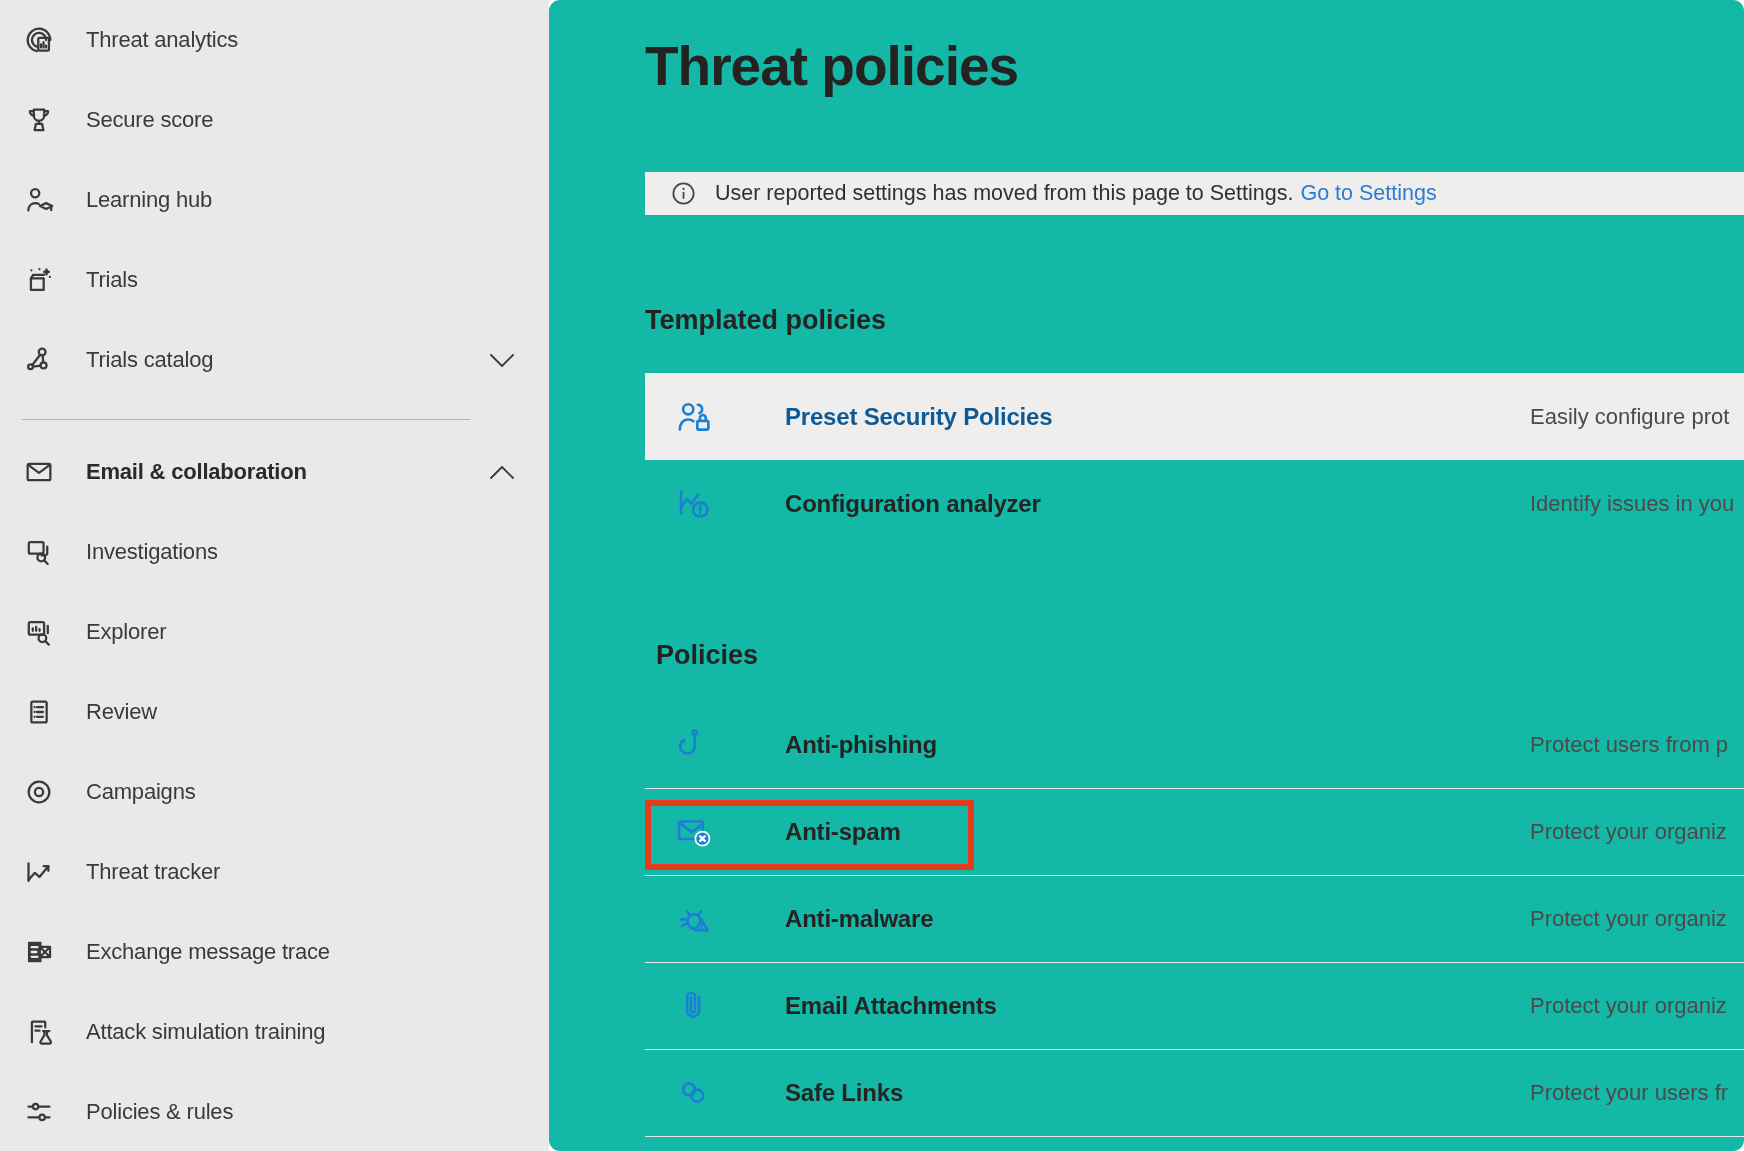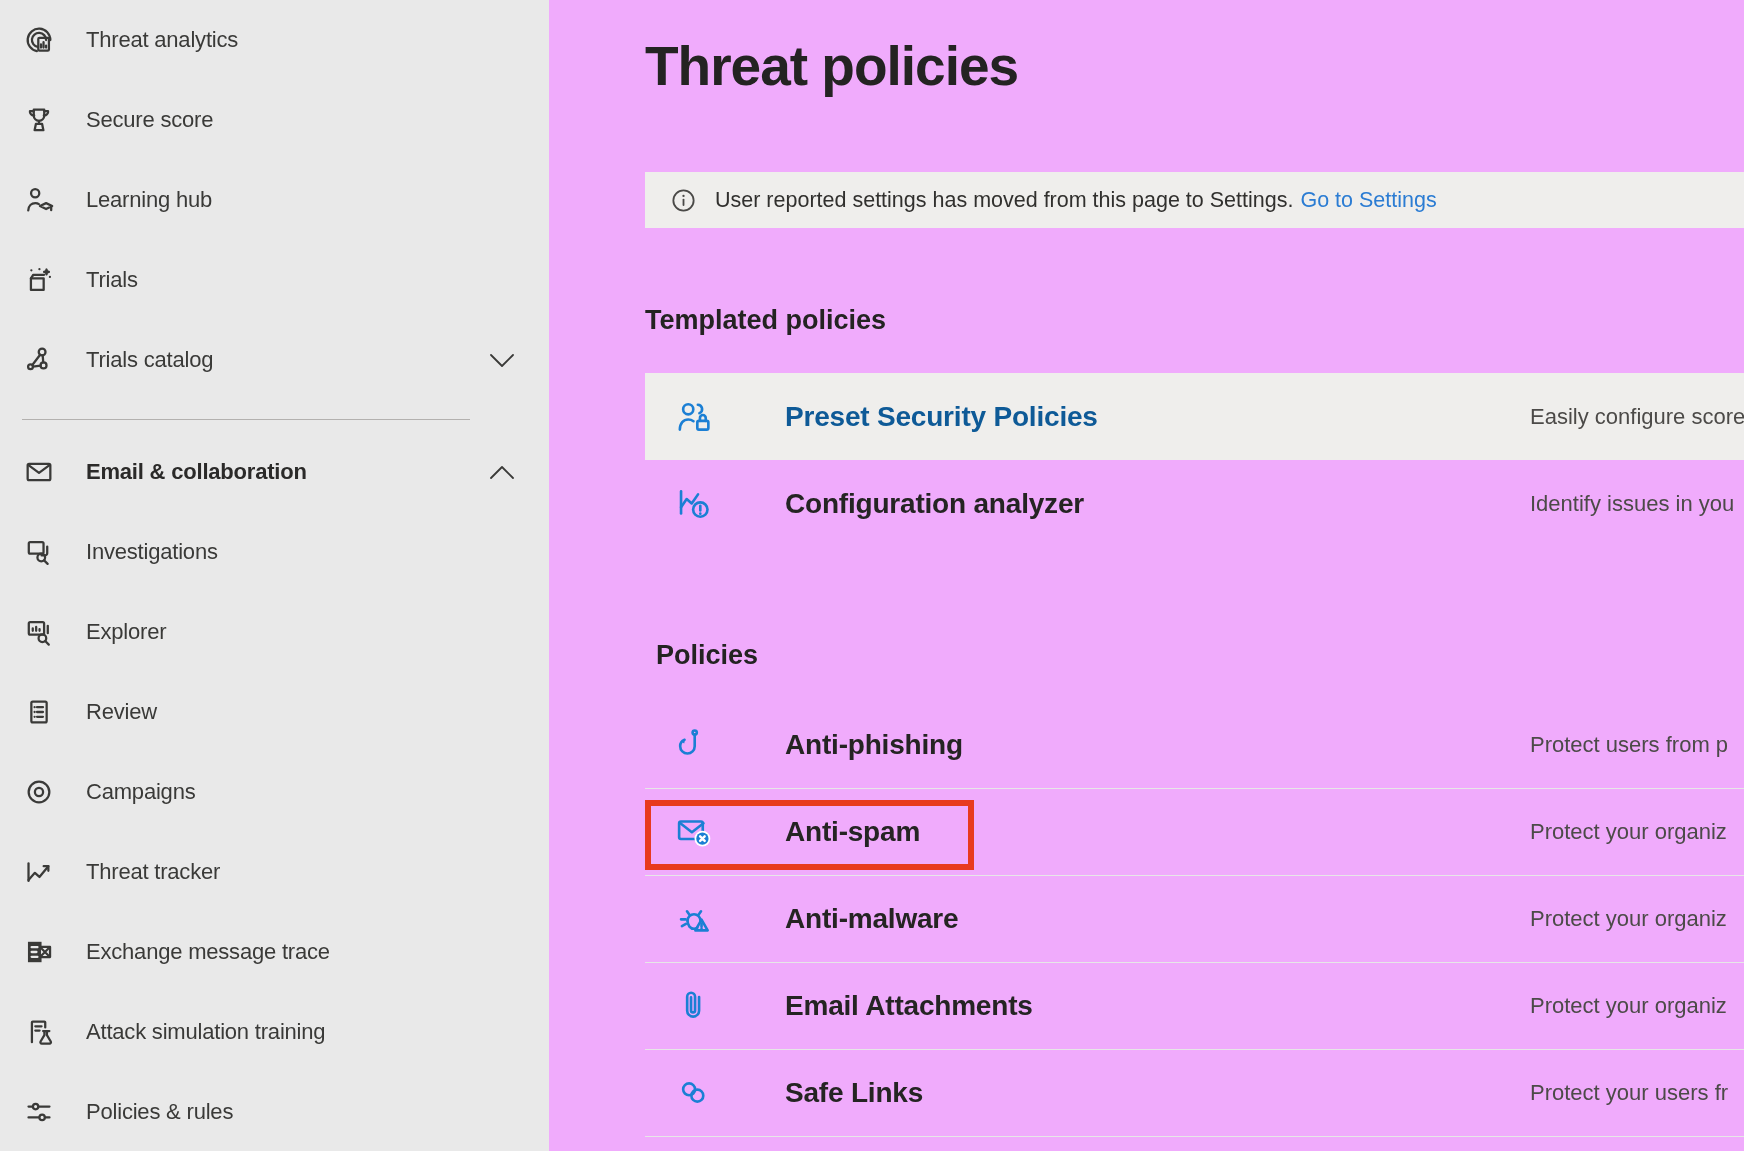--- a/index.html
+++ b/index.html
@@ -9,41 +9,41 @@
   
   .sidebar { width:549px; min-width:549px; height:100%; background:#e9e9e9; padding-top:0; }
   .nav-item { height:80px; display:flex; align-items:center; padding-left:22px; cursor:pointer; }
   .nav-icon { width:34px; height:34px; flex:0 0 34px; color:#3a3a38; }
   .nav-label { margin-left:30px; font-size:22px; letter-spacing:-0.2px; color:#3a3a38; white-space:nowrap; }
   .nav-item.emph .nav-label { font-weight:700; color:#2b2a29; }
   .chev { margin-left:auto; margin-right:34px; color:#3a3a38; flex:0 0 26px; }
   .nav-divider { height:1px; background:#b3b1af; margin:19px 79px 12px 22px; border:none; }
 
   
-  .main { flex:1; position:relative; overflow:hidden; background:#f0abfc; }
+  .main { flex:1; position:relative; overflow:hidden; background:#14b8a6;border-radius:11px; }
   .page-title { position:absolute; top:34px; left:96px; font-size:55px; font-weight:700; color:#242322; letter-spacing:-1px; white-space:nowrap; }
 
-  .banner { position:absolute; top:172px; left:96px; right:0; height:56px; background:#efeeec;
+  .banner { position:absolute; top:172px; left:96px; right:0; height:43px; background:#efeeec;
             display:flex; align-items:center; padding-left:24px; font-size:21.5px; color:#31302e;
             white-space:nowrap; overflow:hidden; }
   .banner-icon { width:29px; height:29px; flex:0 0 29px; margin-right:17px; color:#4a4947; }
   .banner-link { color:#2b7cd3; margin-left:7px; text-decoration:none; cursor:pointer; }
 
   .section-h { position:absolute; left:96px; font-size:27px; font-weight:700; color:#242322; white-space:nowrap; }
   .h-templated { top:305px; }
   .h-policies  { top:640px;margin-left:11px; }
 
   .rows { position:absolute; left:96px; right:0; }
   .rows-templated { top:373px; }
   .rows-policies  { top:702px; }
   .prow { position:relative; height:87px; overflow:hidden; cursor:pointer; }
   .prow.gray { background:#efeeec; }
   .rows-policies .prow { border-bottom:1px solid #e7e7e7; }
   .prow-icon  { position:absolute; left:28px; top:50%; transform:translateY(-50%); width:42px; height:42px; color:#1b7fd4; }
-  .prow-label { position:absolute; left:140px; top:50%; transform:translateY(-50%); font-size:28px; font-weight:700; color:#252423; white-space:nowrap; letter-spacing:-0.2px; }
+  .prow-label { position:absolute; left:140px; top:50%; transform:translateY(-50%); font-size:24px; font-weight:700; color:#252423; white-space:nowrap; letter-spacing:-0.2px; }
   .prow-label.link { color:#0e5a97; }
   .prow-desc  { position:absolute; left:885px; top:50%; transform:translateY(-50%); font-size:22px; color:#4c4a48; white-space:nowrap; }
   .red-box { position:absolute; left:0; top:98px; width:329px; height:70px; border:6px solid #e83a1e; z-index:2; pointer-events:none; }
 
   svg.ic { display:block; fill:none; stroke:currentColor; stroke-width:1.6; stroke-linecap:round; stroke-linejoin:round; }
   svg.ic-main { stroke-width:1.5; }
 </style>
 </head>
 <body>
 
@@ -212,21 +212,21 @@
 
     <div class="prow gray">
       <svg class="ic ic-main prow-icon" viewBox="0 0 24 24">
         <circle cx="8.7" cy="7.6" r="2.9"></circle>
         <path d="M3.9 19.2c0-3.7 2.1-5.8 4.8-5.8 1.2 0 2.2.4 3 1"></path>
         <path d="M14.2 5a2.5 2.5 0 0 1 .9 4.8"></path>
         <rect x="13.9" y="14.2" width="6.3" height="5" rx="0.9"></rect>
         <path d="M15.4 14.2v-1.7a1.65 1.65 0 0 1 3.3 0v1.7"></path>
       </svg>
       <span class="prow-label link">Preset Security Policies</span>
-      <span class="prow-desc">Easily configure score</span>
+      <span class="prow-desc">Easily configure prot</span>
     </div>
 
     <div class="prow">
       <svg class="ic ic-main prow-icon" viewBox="0 0 24 24">
         <path d="M4.6 4.8v12.6"></path>
         <path d="M4.6 13.8l3.2-4.6 2.9 2.5 3.6-5.2"></path>
         <circle cx="15.6" cy="15.2" r="4.1"></circle>
         <path d="M15.6 13v2.7M15.6 17.5h.01"></path>
       </svg>
       <span class="prow-label">Configuration analyzer</span>

